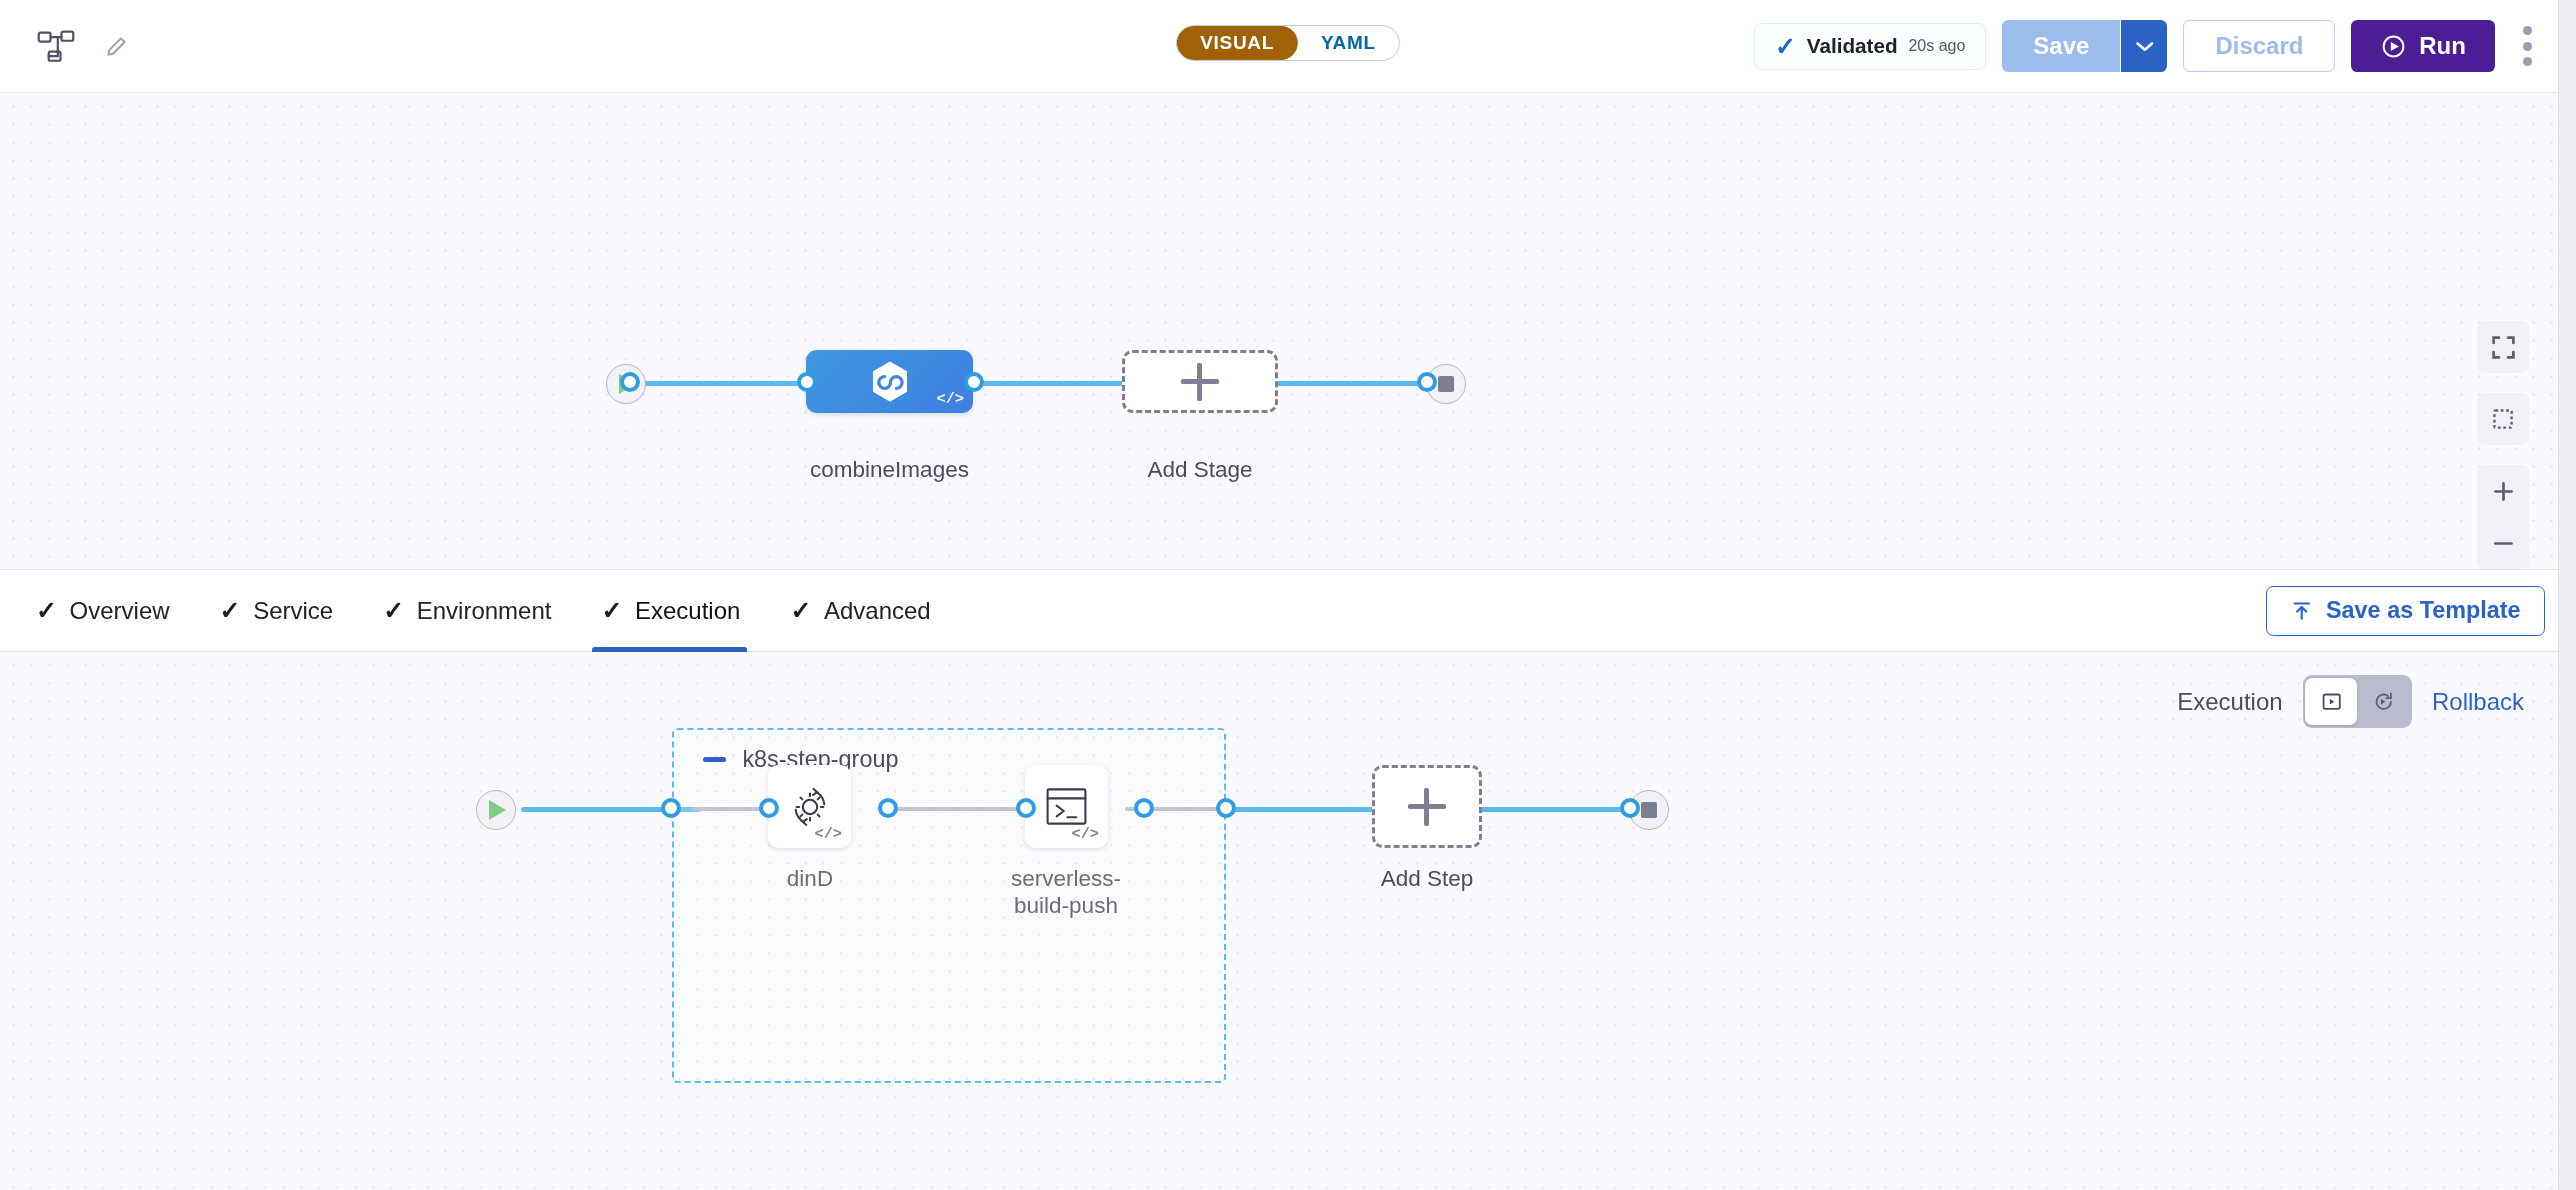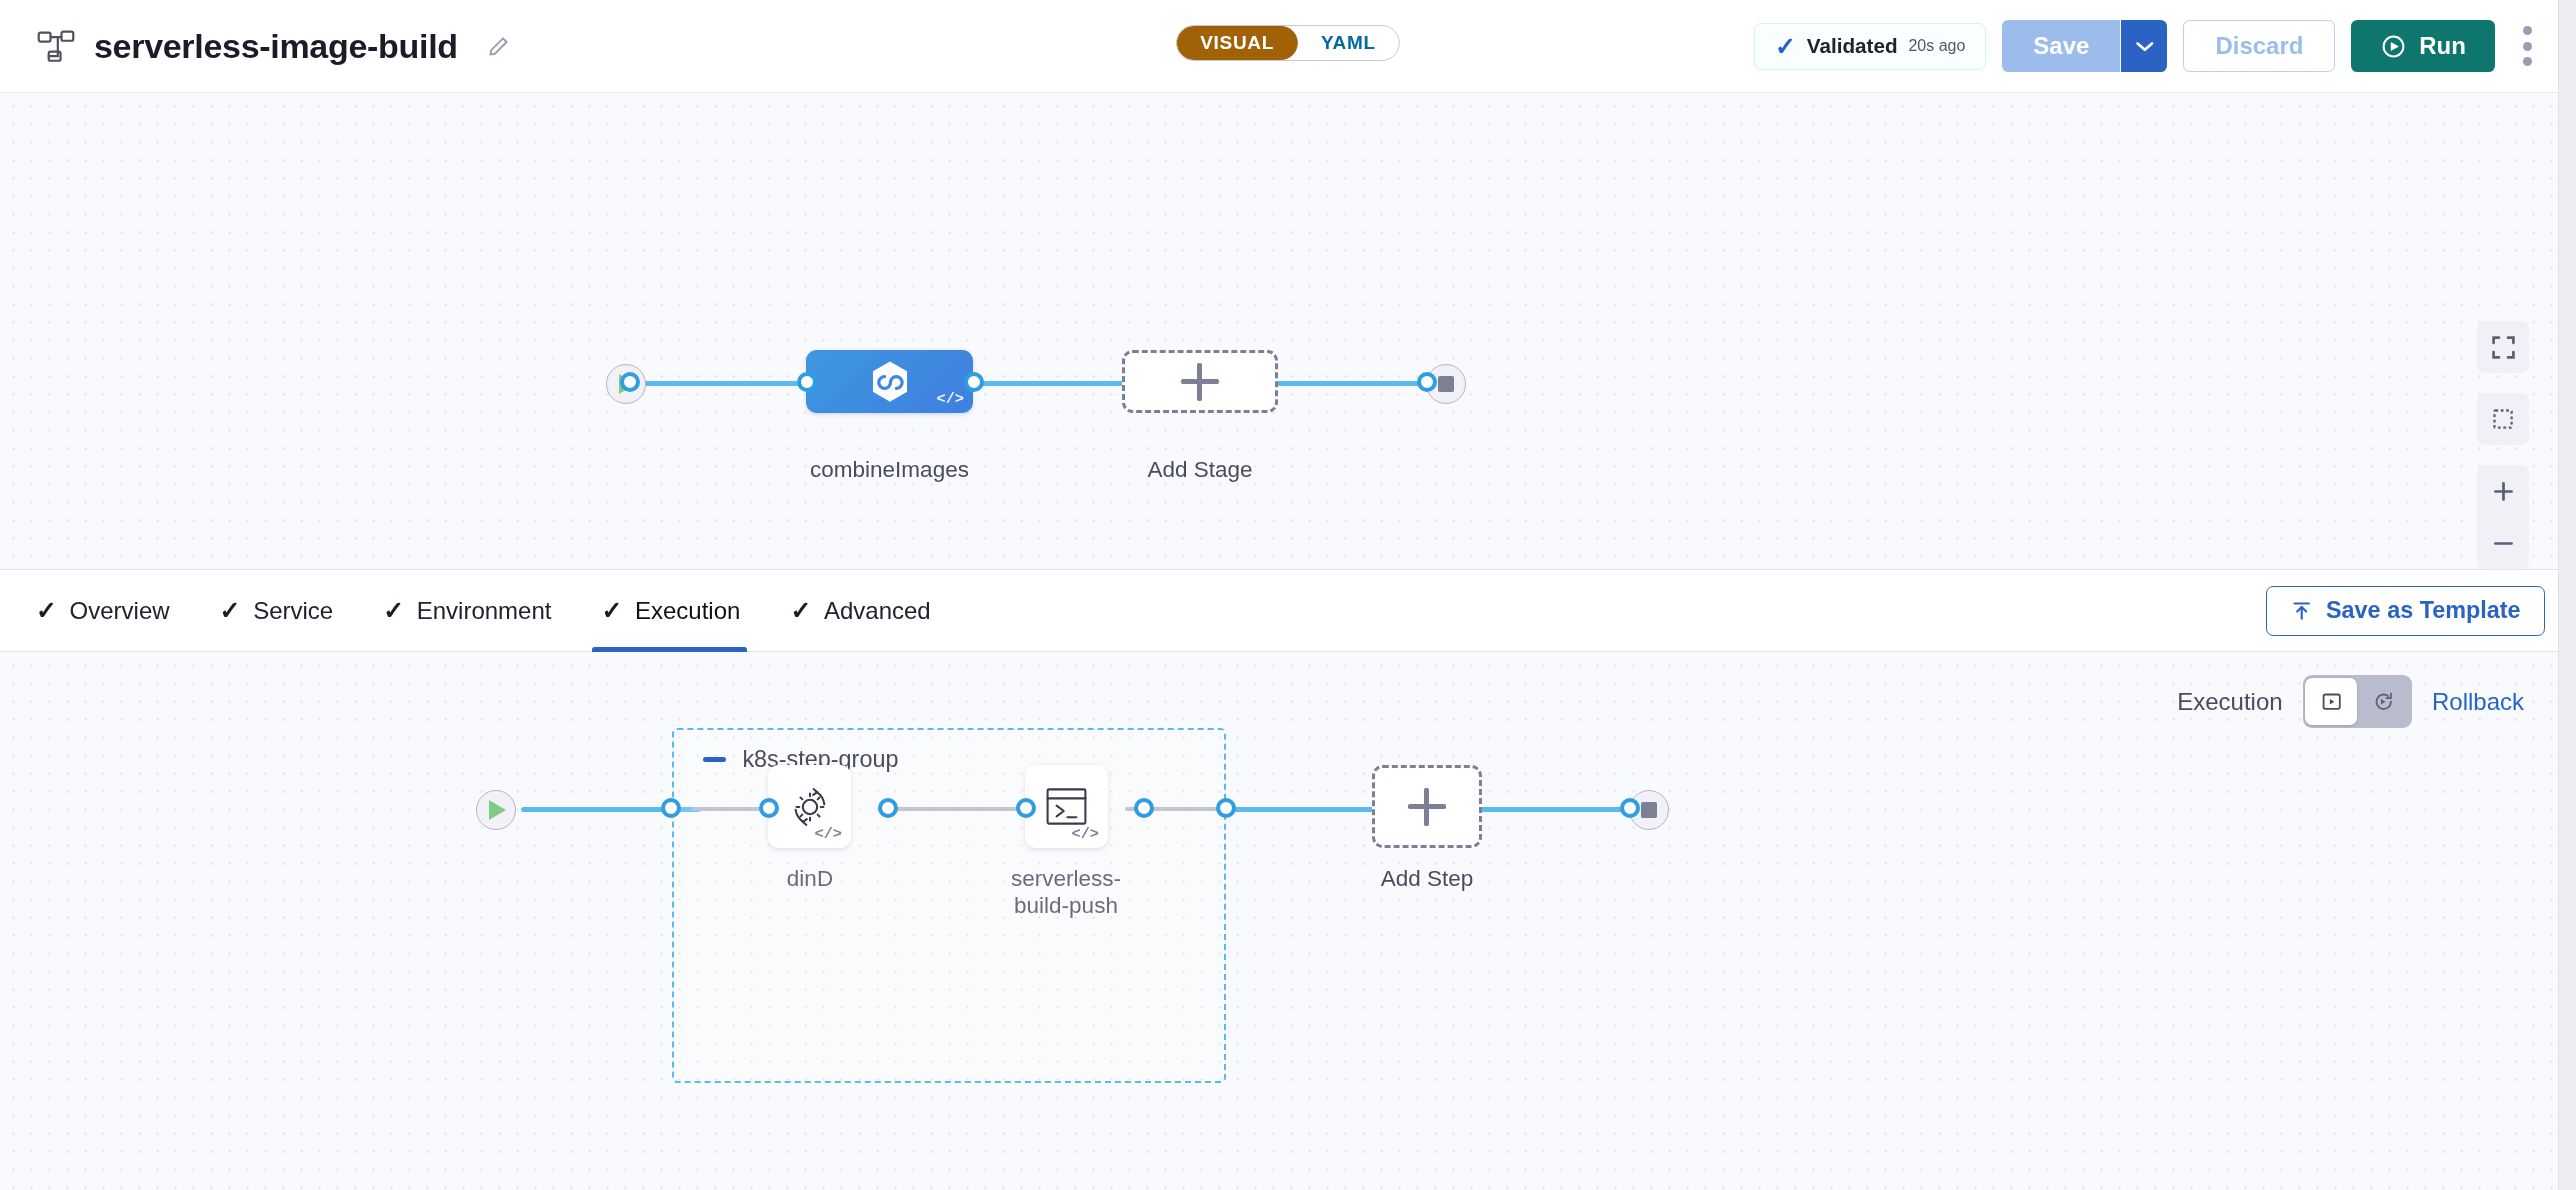--- a/index.html
+++ b/index.html
@@ -69,21 +69,21 @@
     border: none; cursor: pointer; border-left: 1.8px solid #ffffff;
   }
   .discard-btn {
     height: 52px; padding: 0 31px;
     background: #ffffff; border: 1.8px solid #b9cef0; border-radius: 6.3px;
     color: #9cbdec; font-size: 24px; font-weight: bold; cursor: pointer;
     font-family: "Liberation Sans", sans-serif;
   }
   .run-btn {
     height: 52px; padding: 0 29px;
-    background: #0f766e; border: none; border-radius: 6.3px;
+    background: #4c1d95; border: none; border-radius: 6.3px;
     color: #ffffff; font-size: 24px; font-weight: bold; cursor: pointer;
     display: flex; align-items: center; gap: 11.7px;
     font-family: "Liberation Sans", sans-serif;
   }
   .kebab { display: flex; flex-direction: column; gap: 6.3px; padding: 9px 12.6px; cursor: pointer; }
   .kebab span { width: 9px; height: 9px; border-radius: 50%; background: #9a9db1; display: block; }
 
   
   .canvas {
     position: relative;
@@ -261,21 +261,20 @@
     <div class="hdr-left">
       <span class="pipeline-icon">
         <svg viewBox="0 0 44 40" fill="none" stroke="#4f5162" stroke-width="2.4">
           <rect x="3" y="5" width="13" height="10" rx="2"></rect>
           <rect x="28" y="4" width="13" height="10" rx="2"></rect>
           <rect x="14" y="26" width="13" height="10" rx="2"></rect>
           <path d="M16 10 H24 V31 H14" stroke-linecap="round"></path>
           <path d="M24 10 H28" stroke-linecap="round"></path>
         </svg>
       </span>
-      <span class="pipeline-title">serverless-image-build</span>
       <span class="edit-pencil">
         <svg viewBox="0 0 30 30" fill="none" stroke="#9aa0b0" stroke-width="2.2" stroke-linecap="round" stroke-linejoin="round">
           <path d="M6 24 L7 19 L20 6 L24 10 L11 23 Z"></path>
         </svg>
       </span>
     </div>
 
     <div class="mode-toggle">
       <button class="mode-btn active">VISUAL</button>
       <button class="mode-btn">YAML</button>

